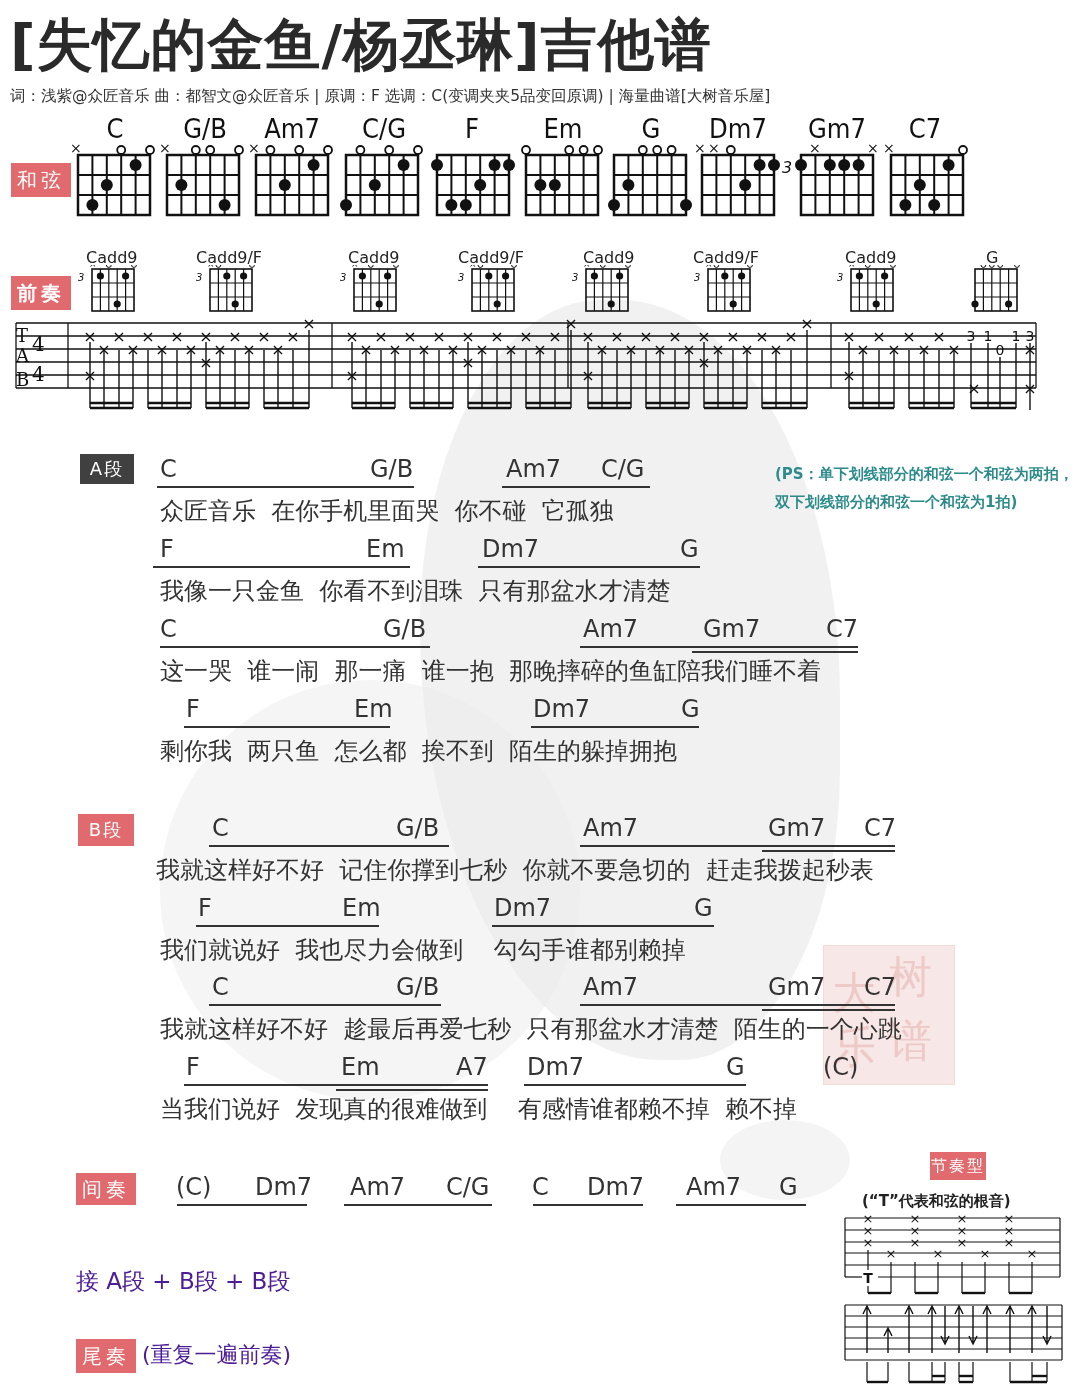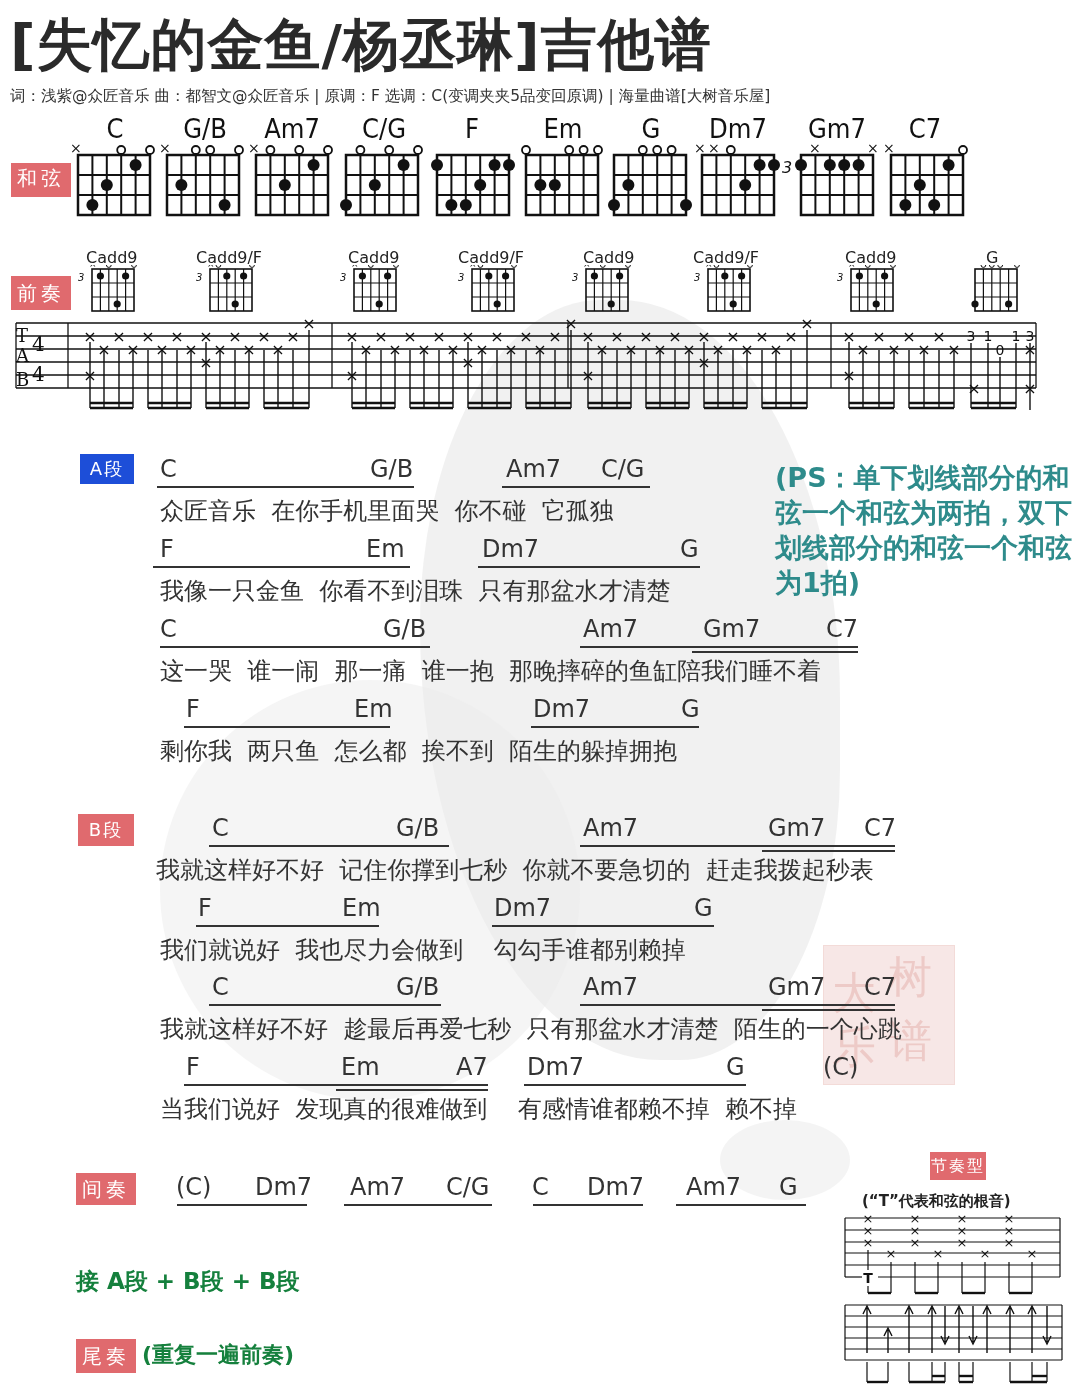--- a/index.html
+++ b/index.html
@@ -9,51 +9,51 @@
   }
   .abs { position:absolute; }
   
   .bg-blob { position:absolute; background:#ececec; opacity:0.75; }
   .title { left:10px; top:8px; font-size:56px; font-weight:bold; color:#2a2a2a; letter-spacing:1px; white-space:nowrap; font-family:"DejaVu Sans", sans-serif; }
   .subtitle { left:10px; top:86px; font-size:15.5px; color:#333; white-space:nowrap;text-align:right; }
   .label-box {
     position:absolute; background:#e06a6e; color:#fff; font-size:20px;
     padding:0; text-align:center; letter-spacing:4px; line-height:34px; height:34px;
   }
-  .label-dark { background:#1d4ed8; }
+  .label-dark { background:#404040; }
   .chord-name { position:absolute; font-family:"DejaVu Sans Condensed","DejaVu Sans", sans-serif; font-size:27px; text-align:center; width:80px; color:#111; }
   .diagram { position:absolute; }
   .lyric-row { position:absolute; font-size:24px; color:#333; white-space:pre; }
   .chord-row { position:absolute; font-size:24px; color:#333; }
   .chord-row span { position:absolute; white-space:nowrap; }
   .ul1 { position:absolute; height:2px; background:#333; }
   .ul2 { position:absolute; height:2px; background:#333; }
-  .ps-note { left:775px; top:460px; font-size:27px; font-weight:bold; color:#2e8b8b; line-height:35px; width:300px; }
-  .bold-text { font-size:23px; font-weight:bold; color:#15803d; white-space:nowrap; }
+  .ps-note { left:775px; top:460px; font-size:15px; font-weight:bold; color:#2e8b8b; line-height:28px; width:300px; }
+  .bold-text { font-size:23px; font-weight:normal; color:#4c1d95; white-space:nowrap; }
   .seal { position:absolute; left:823px; top:945px; width:130px; height:138px; background:#f5e0de; opacity:0.75; border:1px solid #f0cfcc; }
   .seal-char { position:absolute; color:#e8b9b5; font-size:44px; font-family:"DejaVu Serif", serif; }
 </style>
 </head>
 <body>
 
 <div class="bg-blob" style="left:420px;top:300px;width:420px;height:760px;border-radius:45% 55% 40% 60%;"></div>
 <div class="bg-blob" style="left:160px;top:680px;width:420px;height:420px;border-radius:50%;opacity:0.5;"></div>
 <div class="bg-blob" style="left:720px;top:1120px;width:130px;height:80px;border-radius:50%;opacity:0.6;"></div>
 
 <div class="seal">
   <span class="seal-char" style="left:8px;top:18px;">大</span>
   <span class="seal-char" style="left:64px;top:2px;">树</span>
   <span class="seal-char" style="left:8px;top:72px;">乐</span>
   <span class="seal-char" style="left:64px;top:66px;">谱</span>
 </div>
 
 <div class="abs title">[失忆的金鱼/杨丞琳]吉他谱</div>
 <div class="abs subtitle">词：浅紫@众匠音乐 曲：都智文@众匠音乐 | 原调：F 选调：C(变调夹夹5品变回原调) | 海量曲谱[大树音乐屋]</div>
 
-<div class="label-box" style="left:11px;top:163px;width:60px;font-family:Liberation Mono, monospace;">和弦</div>
+<div class="label-box" style="left:11px;top:163px;width:60px;">和弦</div>
 
 <div id="chord-names">
   <div class="chord-name" style="left:75px;top:113px;">C</div>
   <div class="chord-name" style="left:165px;top:113px;">G/B</div>
   <div class="chord-name" style="left:252px;top:113px;">Am7</div>
   <div class="chord-name" style="left:344px;top:113px;">C/G</div>
   <div class="chord-name" style="left:432px;top:113px;">F</div>
   <div class="chord-name" style="left:523px;top:113px;">Em</div>
   <div class="chord-name" style="left:611px;top:113px;">G</div>
   <div class="chord-name" style="left:698px;top:113px;">Dm7</div>
@@ -169,21 +169,21 @@
     <use href="#grid"></use>
     <text x="-8" y="-2" font-size="14" fill="#111">×</text>
     <circle cx="72" cy="-5" r="4" fill="none" stroke="#111" stroke-width="1.8"></circle>
     <circle cx="57.6" cy="10" r="6" fill="#111"></circle>
     <circle cx="28.8" cy="30" r="6" fill="#111"></circle>
     <circle cx="14.4" cy="50" r="6" fill="#111"></circle>
     <circle cx="43.2" cy="50" r="6" fill="#111"></circle>
   </g>
 </svg>
 
-<div class="label-box" style="left:11px;top:276px;width:60px;">前奏</div>
+<div class="label-box" style="left:11px;top:276px;width:60px;font-weight:bold;">前奏</div>
 
 <div>
   <div class="abs" style="left:86px;top:248px;font-size:16px;">Cadd9</div>
   <div class="abs" style="left:196px;top:248px;font-size:16px;">Cadd9/F</div>
   <div class="abs" style="left:348px;top:248px;font-size:16px;">Cadd9</div>
   <div class="abs" style="left:458px;top:248px;font-size:16px;">Cadd9/F</div>
   <div class="abs" style="left:583px;top:248px;font-size:16px;">Cadd9</div>
   <div class="abs" style="left:693px;top:248px;font-size:16px;">Cadd9/F</div>
   <div class="abs" style="left:845px;top:248px;font-size:16px;">Cadd9</div>
   <div class="abs" style="left:986px;top:248px;font-size:16px;">G</div>

